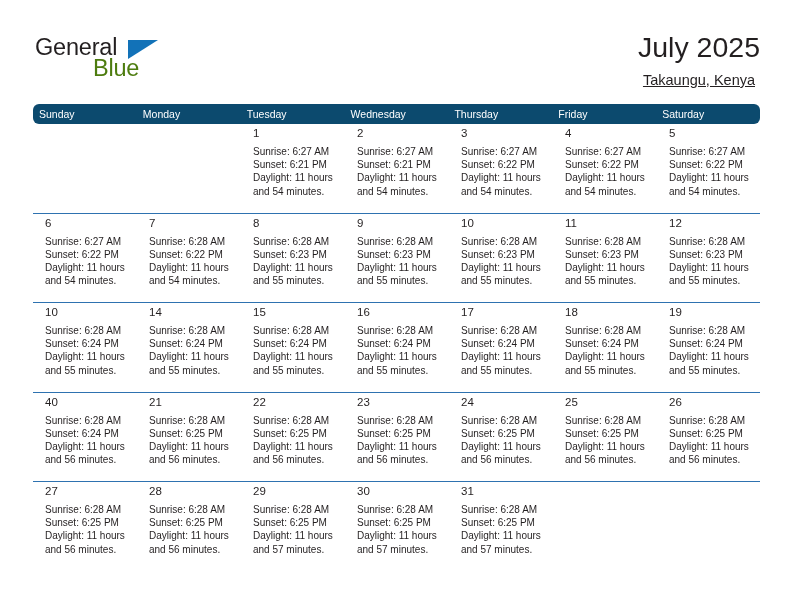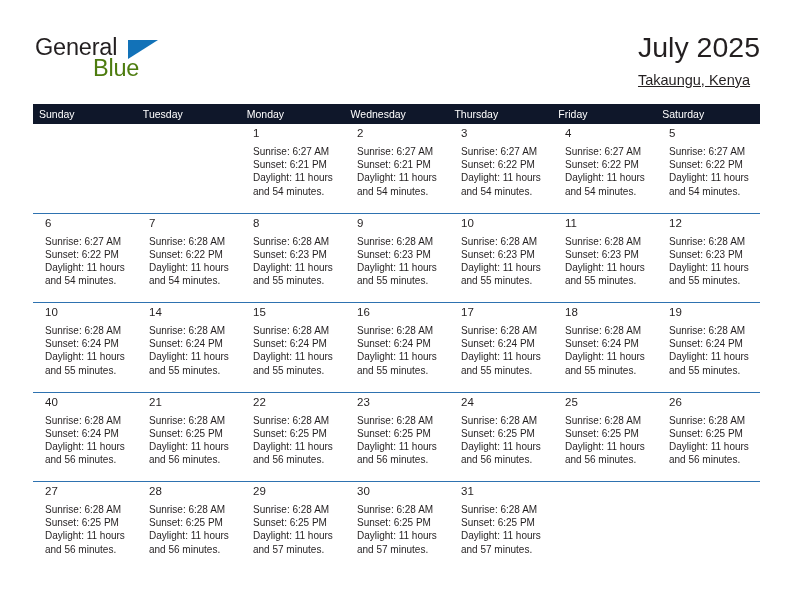--- a/index.html
+++ b/index.html
@@ -62,21 +62,21 @@
     font-size: 23.5px;
     letter-spacing: -0.2px;
     color: #4d7c0f;
     line-height: 26px;
   }
 
   .title-block {
     position: absolute;
     right: 0;
     top: 0;
-    text-align: left;
+    text-align: center;
   }
   .cal-title {
     font-size: 28.5px;
     color: #231f20;
     line-height: 34px;
     font-weight: normal;
     margin: 0;
     white-space: nowrap;
   }
   .cal-subtitle {
@@ -90,22 +90,23 @@
 
   
   .calendar {
     position: absolute;
     left: 33px;
     top: 104px;
     width: 727px;
   }
   .dow-row {
     display: flex;
-    background: #0f172a;
+    background: #0c4a6e;
     height: 20px;
+    border-radius: 6px;
   }
   .dow {
     flex: 1 1 0;
     color: #ffffff;
     font-size: 10.5px;
     line-height: 20px;
     padding-left: 6px;
     box-sizing: border-box;
     white-space: nowrap;
   }
@@ -180,22 +181,22 @@
     <div class="title-block">
       <h1 class="cal-title">July 2025</h1>
       <div class="cal-subtitle">Takaungu, Kenya</div>
     </div>
 
   </div>
 
   <div class="calendar">
     <div class="dow-row">
         <div class="dow">Sunday</div>
+        <div class="dow">Monday</div>
         <div class="dow">Tuesday</div>
-        <div class="dow">Monday</div>
         <div class="dow">Wednesday</div>
         <div class="dow">Thursday</div>
         <div class="dow">Friday</div>
         <div class="dow">Saturday</div>
       </div>
     <div id="weeks-container">
         <div class="week">
           <div class="daynum-band"></div>
           <div class="week-inner">
             <div class="cell empty">

